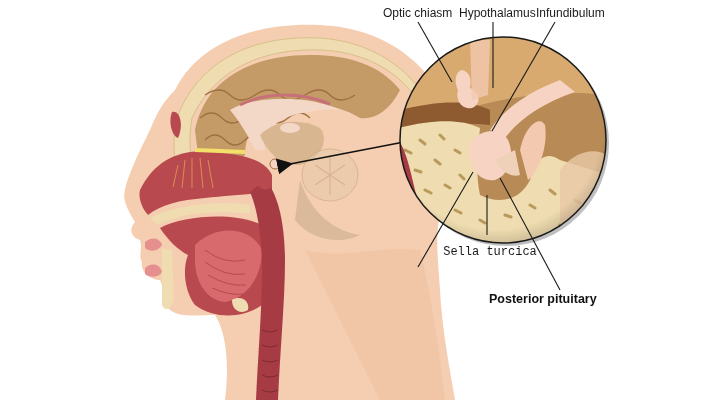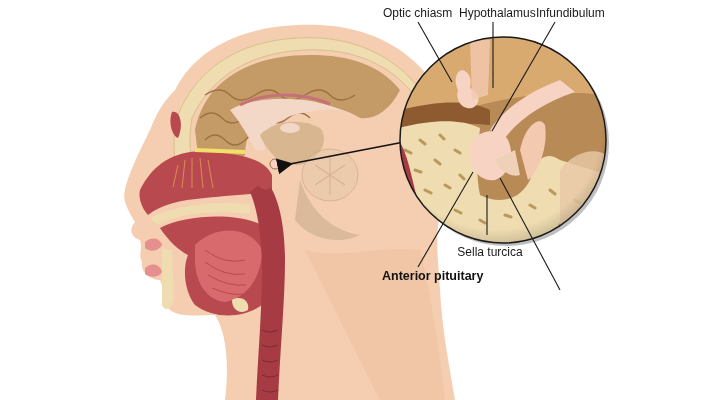--- a/index.html
+++ b/index.html
@@ -2,21 +2,21 @@
 <html><head>
 <meta charset="utf-8">
 <style>
   html, body { margin: 0; padding: 0; background: #ffffff; }
   body { width: 711px; height: 400px; position: relative; overflow: hidden;
          font-family: "Liberation Sans", sans-serif; }
   .stage { position: absolute; left: 0; top: 0; width: 711px; height: 288px; }
   svg.art { position: absolute; left: 0; top: 0; }
   .lbl { position: absolute; font-size: 12px; color: #1a1a1a; white-space: nowrap; line-height: 14px; }
   .lbl.bold { font-weight: bold; font-size: 12.5px; color: #111; }
-  .lbl.center { text-align: left; transform: translateX(-50%); }
+  .lbl.center { text-align: left; transform: translateX(-50%); font-family: Liberation Mono, monospace; }
 </style>
 </head>
 <body>
 
 <div class="stage">
   <svg class="art" width="711" height="400" viewBox="0 0 711 400">
     <defs>
       <clipPath id="insetClip">
           <circle cx="503" cy="140" r="103"></circle>
         </clipPath>
@@ -116,14 +116,14 @@
       <line x1="500" y1="178" x2="560" y2="290"></line>
     </g>
   </svg>
 
   <div class="lbl" style="left:383px; top:6px;">Optic chiasm</div>
   <div class="lbl" style="left:459px; top:6px;">Hypothalamus</div>
   <div class="lbl" style="left:536px; top:6px;">Infundibulum</div>
 
   <div class="lbl center" style="left:490px; top:245px;">Sella turcica</div>
 
-  <div class="lbl bold" style="left:382px; top:269px;">Anterior pituitary</div>
+  <div class="lbl bold" style="left:489px; top:292px;">Posterior pituitary</div>
 </div>
 
 </body></html>

